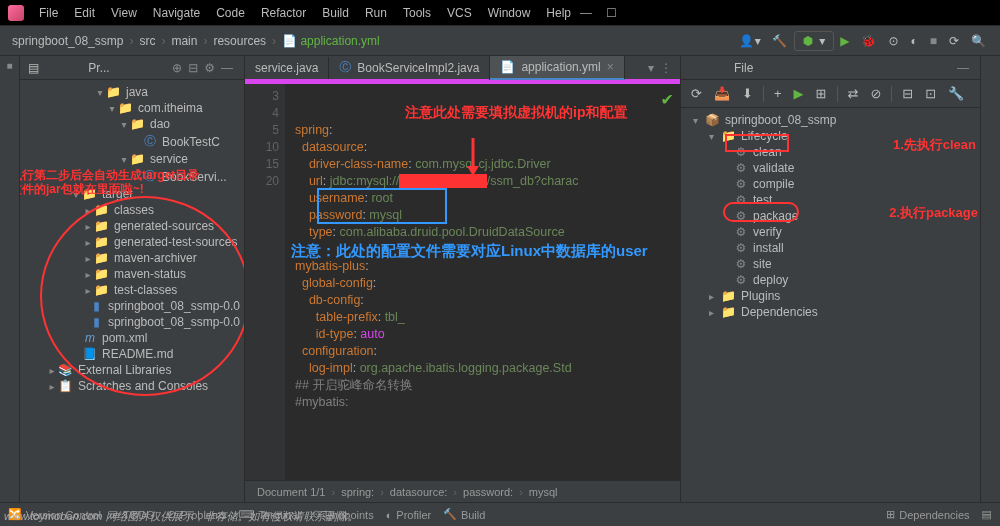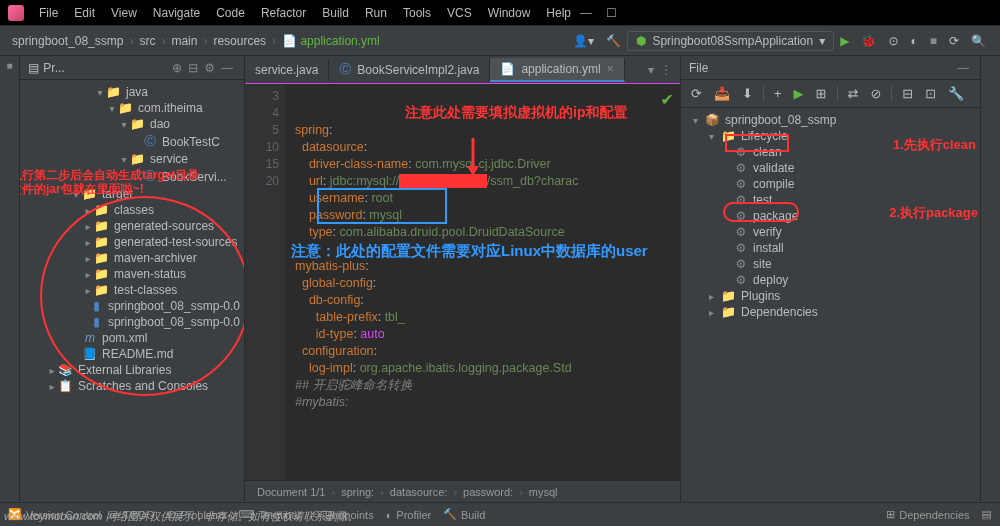--- a/index.html
+++ b/index.html
@@ -20,49 +20,49 @@
 .navbar .icon-btn { padding: 4px 6px; color: #bbb; cursor: pointer; }
 .navbar .play { color: #62b543; }
 .navbar .bug { color: #62b543; }
 
 .main { display: flex; height: 446px; }
 
 .left-strip { width: 20px; background: #3c3f41; border-right: 1px solid #2b2b2b; display:flex; flex-direction:column; align-items:center; padding-top:4px; }
 
 .project-panel { width: 225px; background: #3c3f41; border-right: 1px solid #2b2b2b; overflow: hidden; position: relative; }
 .panel-header { height: 24px; display: flex; align-items: center; padding: 0 8px; border-bottom: 1px solid #2b2b2b; font-size: 12px; color: #bbb; }
-.panel-header .ph-title { flex:1; }
+.panel-header .ph-title { flex:1;margin-left:45px; }
 .panel-header .ph-icon { padding: 0 3px; color:#888; cursor:pointer; }
 .tree { padding: 4px 0; font-size: 12px; }
 .tree-item { display: flex; align-items: center; padding: 1px 4px; white-space: nowrap; }
 .tree-indent { display:inline-block; }
 .tree-arrow { width: 12px; color: #888; font-size: 10px; text-align:center; }
 .tree-icon { width: 16px; text-align: center; margin-right: 4px; }
 .folder { color: #b28c5b; }
 .pkg { color: #b28c5b; }
 .cls { color: #4a86c7; }
 .md { color: #4a86c7; }
 .xml { color: #4a86c7; }
 .lib { color: #c9a04a; }
 .tree-label { color: #bbb; }
 
 .editor-area { flex: 1; display: flex; flex-direction: column; background: #2b2b2b; position: relative; }
-.tabs { height: 28px; display: flex; align-items: center; background: #3c3f41; border-bottom: 1px solid #d946ef; }
+.tabs { height: 28px; display: flex; align-items: center; background: #3c3f41; border-bottom: 5px solid #d946ef; }
 .tab { padding: 4px 10px; display: flex; align-items: center; gap: 6px; color: #bbb; font-size: 12px; border-right: 1px solid #2b2b2b; }
 .tab.active { background: #4e5254; border-bottom: 2px solid #4a86c7; }
 .tab .close { color: #888; }
 .tab-icons { margin-left:auto; display:flex; gap:6px; padding:0 8px; color:#888; }
 
 .code-area { flex: 1; display: flex; overflow: hidden; position: relative; background: rgba(43,43,43,0.92); }
 .gutter { width: 40px; background: #313335; color: #606366; text-align: right; padding: 4px 6px 4px 0; font-family: "Consolas", monospace; font-size: 12px; line-height: 17px; }
 .code { flex: 1; padding: 4px 0 4px 10px; font-family: "Consolas", monospace; font-size: 12.5px; line-height: 17px; color: #a9b7c6; position: relative; }
 .code .k { color: #cc7832; }
 .code .s { color: #6a8759; }
 .code .v { color: #d946ef; margin-top: 12px; }
-.code .c { color: #808080; font-style: italic; }
+.code .c { color: #808080; }
 .code-line { white-space: pre; }
 
 .red-box { border: 2px solid #ff3333; position: absolute; pointer-events: none; }
 .blue-box { border: 2px solid #3399ff; position: absolute; pointer-events: none; }
 .ann-text { position: absolute; font-weight: bold; font-size: 14px; }
 .ann-red { color: #ff3333; }
 .ann-blue { color: #3399ff; }
 
 .right-strip { width:20px; background:#3c3f41; border-left:1px solid #2b2b2b; }
 
@@ -121,21 +121,20 @@
   <span class="crumb">main</span>
     <span class="sep"></span>
   <span class="crumb">resources</span>
     <span class="sep"></span>
   <span class="crumb file-icon">📄 <span>application.yml</span></span>
   <div class="spacer"></div>
   <span class="icon-btn">👤▾</span>
   <span class="icon-btn">🔨</span>
   <div class="run-config">
     <span style="color:#62b543">⬢</span>
-    <span>Springboot08SsmpApplication</span>
     <span>▾</span>
   </div>
   <span class="icon-btn play">▶</span>
   <span class="icon-btn bug">🐞</span>
   <span class="icon-btn">⊙</span>
   <span class="icon-btn">◐</span>
   <span class="icon-btn" style="color:#888">■</span>
   <span class="icon-btn">⟳</span>
   <span class="icon-btn">🔍</span>
 </div>

